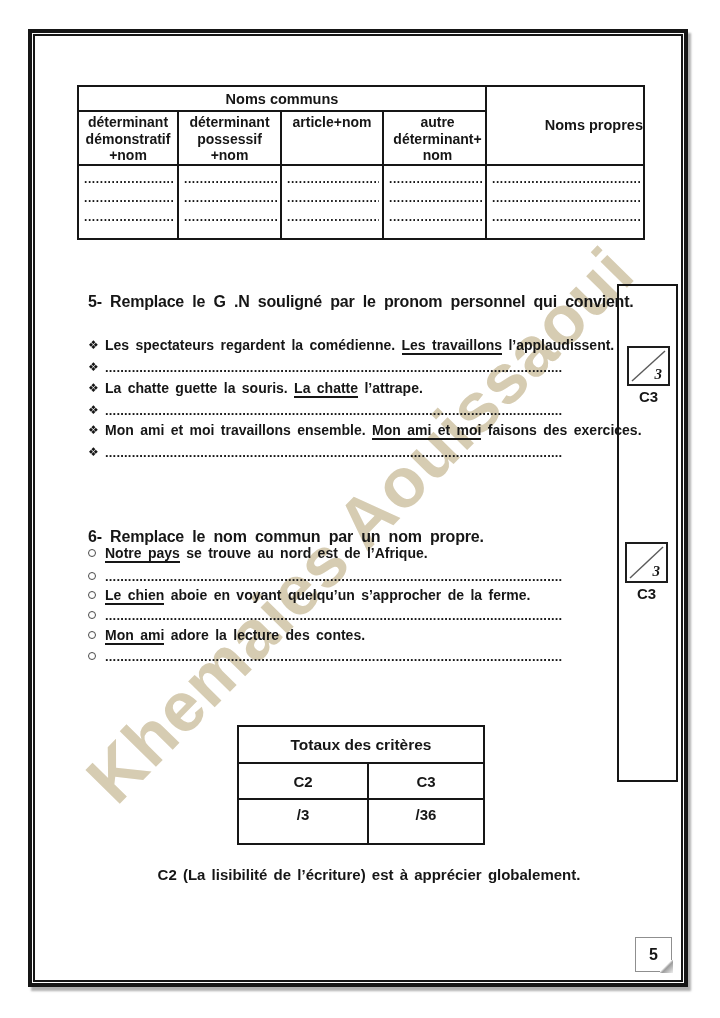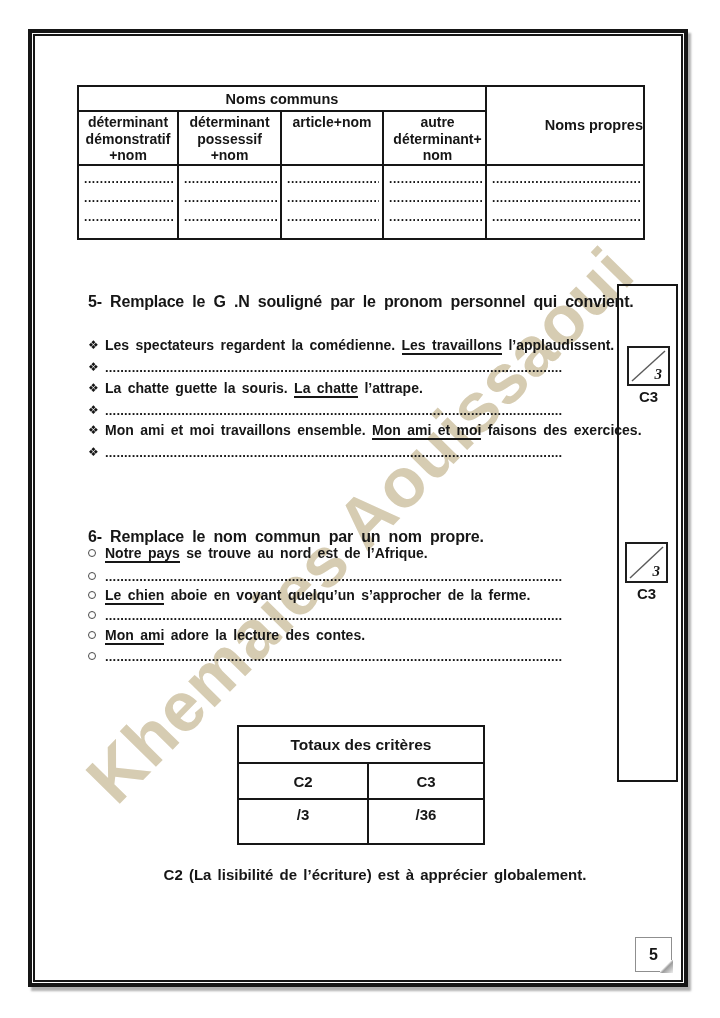--- a/index.html
+++ b/index.html
@@ -63,21 +63,21 @@
     font-weight:bold; font-size:15px; }
 
   
   table.totals { position:absolute; left:237px; top:725px; width:246px;
     border-collapse:collapse; table-layout:fixed; }
   table.totals td { border:2px solid #161616; font-weight:bold; text-align:center; }
   .tot-title { height:37px; font-size:15.5px; vertical-align:middle;margin-left:44px; }
   .tot-crit  { height:36px; font-size:15px; vertical-align:middle; }
   .tot-val   { height:45px; font-size:15px; vertical-align:top; padding-top:6px; }
 
-  .note { position:absolute; left:92px; top:866px; width:566px; text-align:center;
+  .note { position:absolute; left:86px; top:866px; width:566px; text-align:center;
     font-size:15px; font-weight:bold; word-spacing:2px; }
 
   
   .pagenum { position:absolute; left:635px; top:937px; width:37px; height:35px;
     border:1.5px solid #8f8f8f; background:#ffffff; display:flex;
     align-items:center; justify-content:center; font-weight:bold; font-size:16px; }
   .fold { position:absolute; right:-2px; bottom:-2px; width:13px; height:13px;
     background:linear-gradient(135deg,#ffffff 44%,#c9c9c9 50%,#9b9b9b 56%,#efefef 100%); }
 </style>
 </head>

